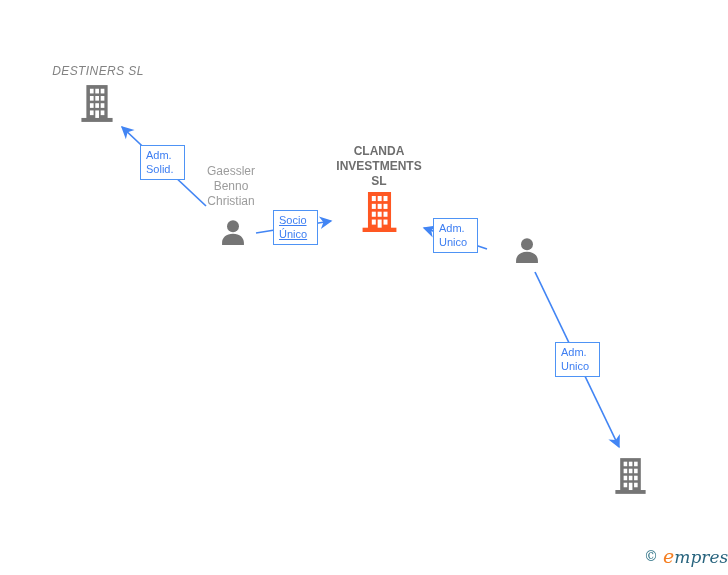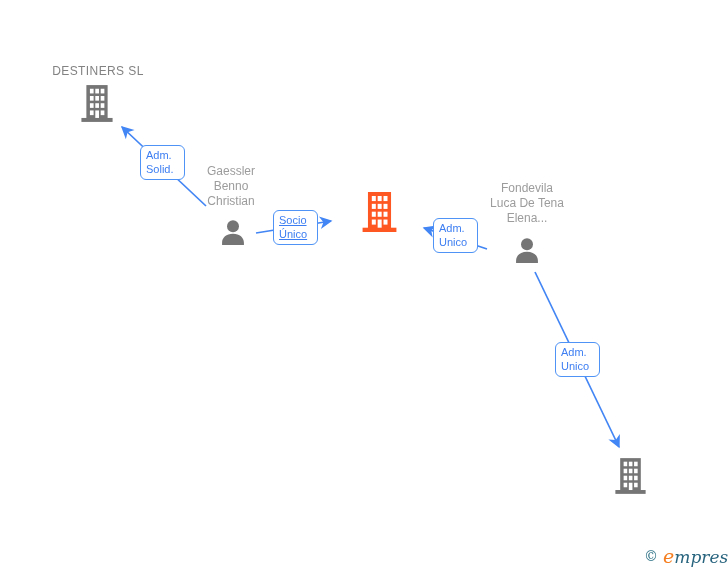--- a/index.html
+++ b/index.html
@@ -27,21 +27,21 @@
     stroke-width: 1.7;
     fill: none;
   }
   
   .edge-label {
     position: absolute;
     box-sizing: border-box;
     width: 45px;
     background: #ffffff;
     border: 1.6px solid #4e93f5;
-    border-radius: 6px;
+    border-radius: 0;
     color: #3d7ef2;
     font-size: 11px;
     line-height: 14px;
     padding: 2px 3px 3px 5px;
     text-align: left;
   }
   .edge-label.lbl-adm-solid   { left: 140px; top: 145px; }
   .edge-label.lbl-socio-unico { left: 273px; top: 210px; text-decoration: underline; }
   .edge-label.lbl-adm-unico-1 { left: 433px; top: 218px; }
   .edge-label.lbl-adm-unico-2 { left: 555px; top: 342px; }
@@ -50,20 +50,21 @@
     position: absolute;
     text-align: center;
     font-size: 12px;
     line-height: 15px;
   }
   .company-label { color: #828282; }
   .person-label  { color: #9c9c9c; }
   .lbl-destiners {
     left: 38px; top: 64px; width: 120px;
     letter-spacing: 0.4px;
+    font-style: italic;
   }
   .lbl-gaessler { left: 195px; top: 164px; width: 72px; text-align: center; }
   .lbl-clanda-investments {
     left: 331px; top: 144px; width: 96px;
     font-weight: bold;
     color: #6e6e6e;
   }
   .lbl-fondevila { left: 490px; top: 181px; width: 74px; }
   .lbl-clanda-consulting { left: 590px; top: 498px; width: 80px; }
   
@@ -144,20 +145,21 @@
   </div>
 
   <div class="node-label person-label lbl-gaessler">Gaessler Benno Christian</div>
   <div class="node-icon gray-node icon-gaessler">
     <svg viewBox="0 0 24 24" xmlns="http://www.w3.org/2000/svg">
       <circle cx="12" cy="7" r="4.5" fill="currentColor"></circle>
       <path d="M12 12.6c-5.1 0-8.2 2.9-8.2 6.7V21h16.4v-1.7c0-3.8-3.1-6.7-8.2-6.7z" fill="currentColor"></path>
     </svg>
   </div>
 
+  <div class="node-label lbl-clanda-investments">CLANDA INVESTMENTS SL</div>
   <div class="node-icon orange-node icon-clanda-investments">
     <svg viewBox="0 0 24 26" xmlns="http://www.w3.org/2000/svg">
       <rect x="4.5" y="0" width="15" height="23.5" fill="currentColor"></rect>
       <rect x="1" y="23.2" width="22" height="2.8" fill="currentColor"></rect>
       <g fill="#ffffff">
         <rect x="7" y="2.6" width="2.6" height="3.3"></rect>
         <rect x="10.8" y="2.6" width="2.6" height="3.3"></rect>
         <rect x="14.6" y="2.6" width="2.6" height="3.3"></rect>
         <rect x="7" y="7.7" width="2.6" height="3.3"></rect>
         <rect x="10.8" y="7.7" width="2.6" height="3.3"></rect>
@@ -165,21 +167,20 @@
         <rect x="7" y="12.8" width="2.6" height="3.3"></rect>
         <rect x="10.8" y="12.8" width="2.6" height="3.3"></rect>
         <rect x="14.6" y="12.8" width="2.6" height="3.3"></rect>
         <rect x="7" y="17.9" width="2.6" height="3.3"></rect>
         <rect x="14.6" y="17.9" width="2.6" height="3.3"></rect>
         <rect x="10.8" y="17.9" width="2.6" height="5.3"></rect>
       </g>
     </svg>
   </div>
 
-  <div class="node-label person-label lbl-fondevila">Fondevila Luca De Tena Elena...</div>
   <div class="node-icon gray-node icon-fondevila">
     <svg viewBox="0 0 24 24" xmlns="http://www.w3.org/2000/svg">
       <circle cx="12" cy="7" r="4.5" fill="currentColor"></circle>
       <path d="M12 12.6c-5.1 0-8.2 2.9-8.2 6.7V21h16.4v-1.7c0-3.8-3.1-6.7-8.2-6.7z" fill="currentColor"></path>
     </svg>
   </div>
 
   <div class="node-icon gray-node icon-clanda-consulting">
     <svg viewBox="0 0 24 26" xmlns="http://www.w3.org/2000/svg">
       <rect x="4.5" y="0" width="15" height="23.5" fill="currentColor"></rect>

